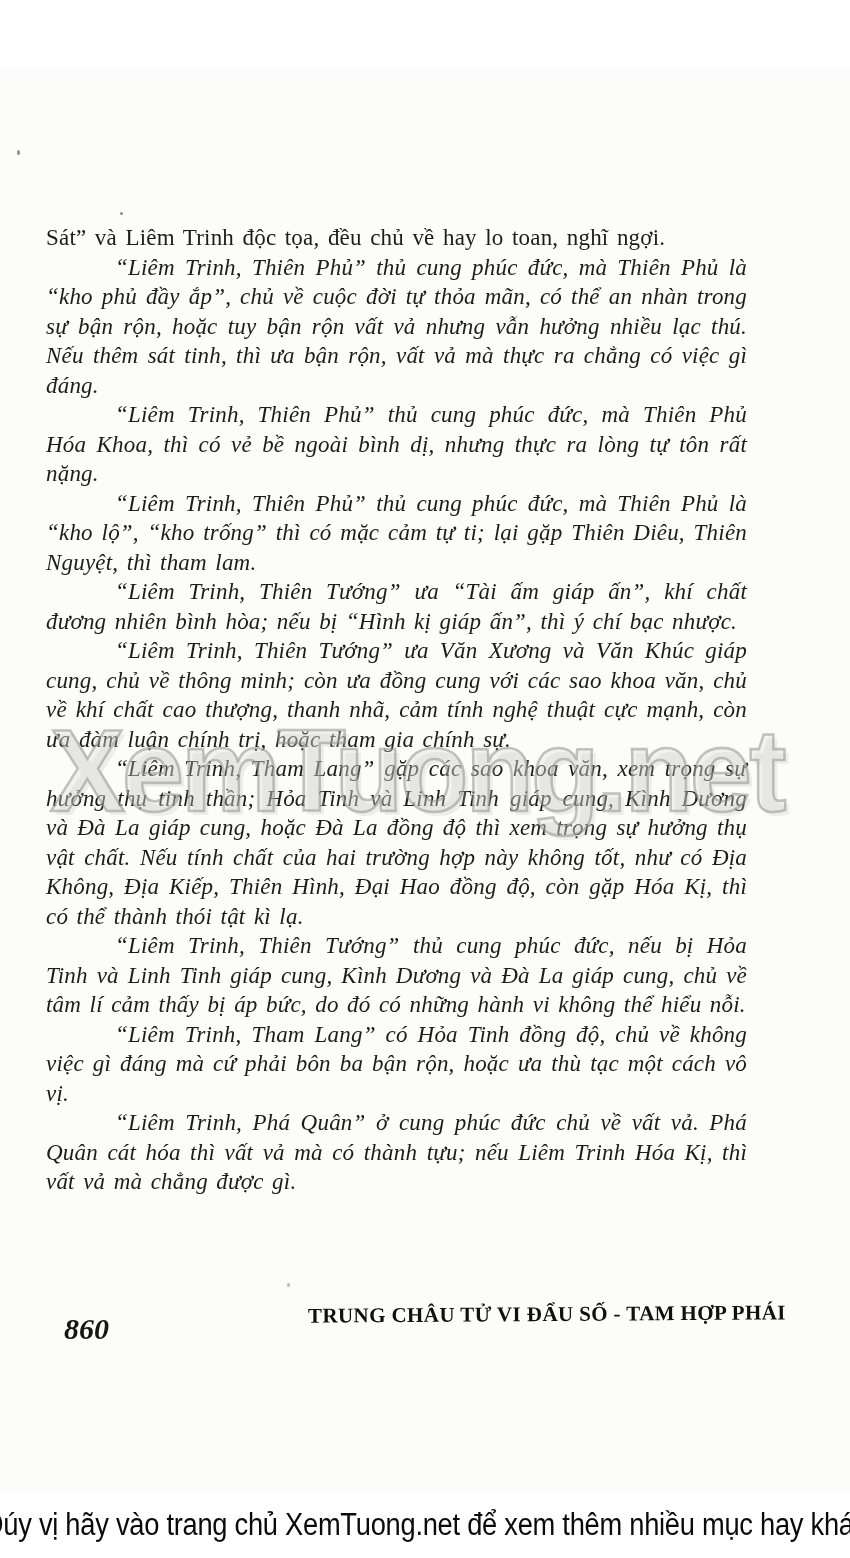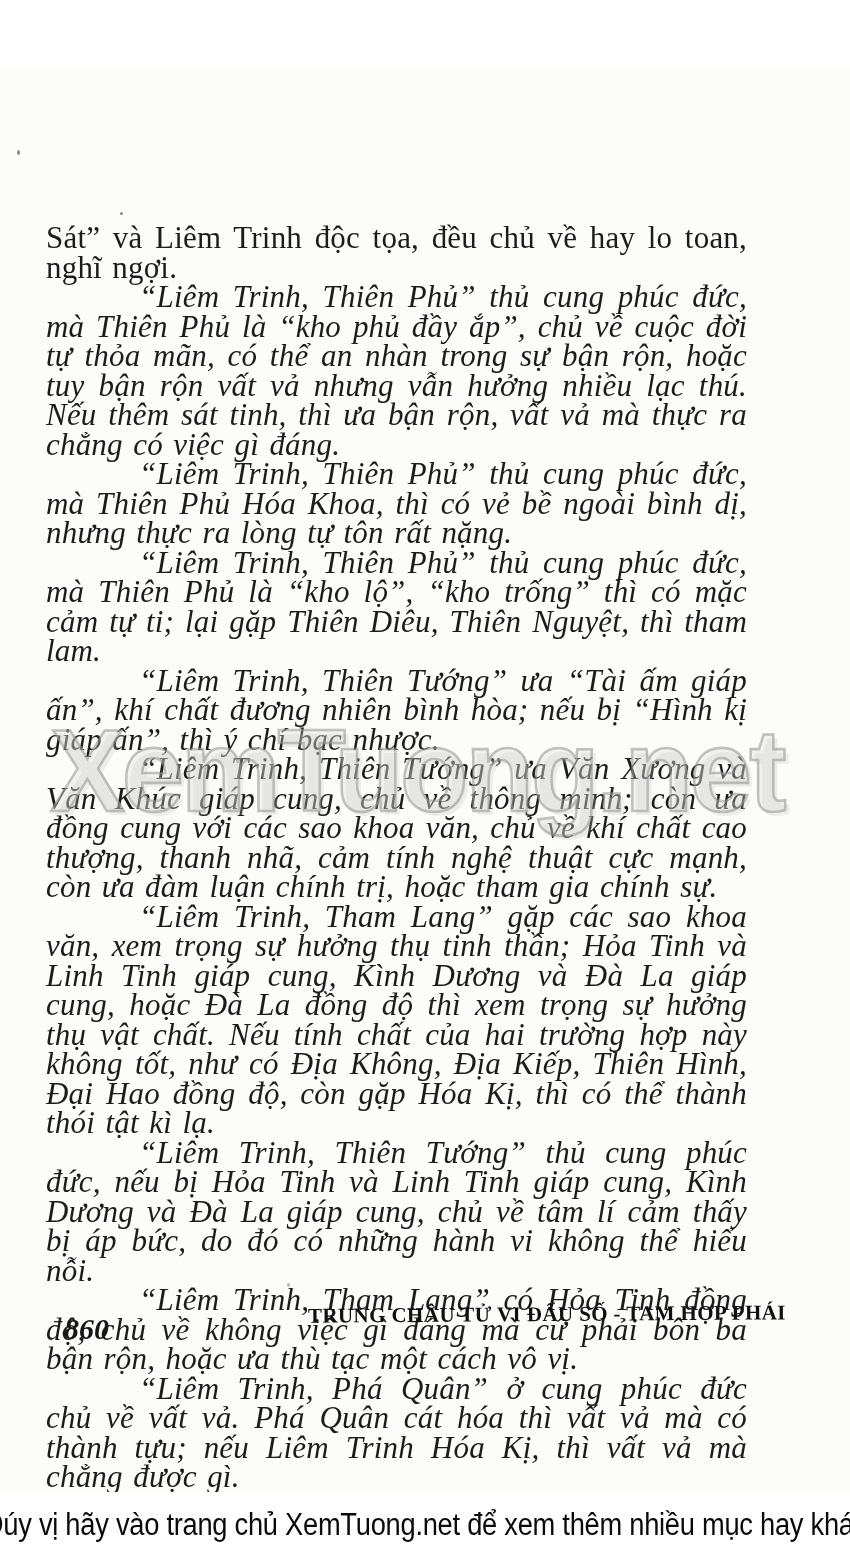--- a/index.html
+++ b/index.html
@@ -14,21 +14,21 @@
   .scan-page {
     position: absolute;
     left: 0; top: 68px; right: 0; bottom: 66px;
     background: #fcfcfb;
   }
   .text-block {
     position: absolute;
     left: 46px;
     top: 223px;
     width: 701px;
-    font-size: 31px;
+    font-size: 23px;
     line-height: 29.5px;
     letter-spacing: 0.2px;
     word-spacing: 2.5px;
     color: #1c1c1c;
     text-align: justify;
     z-index: 1;
   }
   .text-block p { margin: 0; }
   .text-block p.indent { text-indent: 3em; font-style: italic; }
   .watermark {

